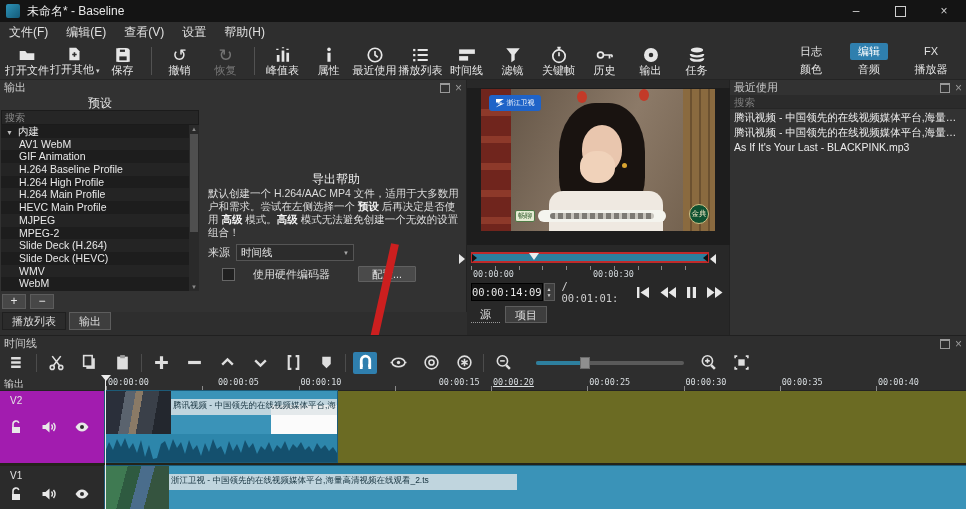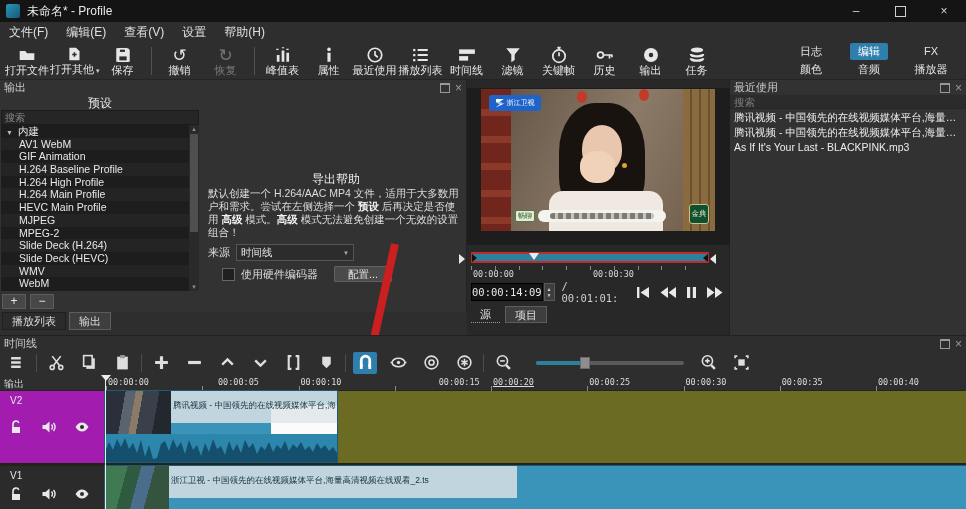--- a/index.html
+++ b/index.html
@@ -53,21 +53,21 @@
   .pm-btn{position:absolute;top:214px;width:24px;height:15px;background:#474747;border:1px solid #5c5c5c;color:#e6e6e6;text-align:center;line-height:13px;font-size:12px;box-sizing:border-box}
 
   
   #help-col{position:absolute;left:205px;top:80px;width:262px;height:232px}
   #help-title{position:absolute;left:0;top:11px;width:100%;text-align:center;font-size:12px;font-weight:normal;color:#ececec}
   #help-body{position:absolute;left:3px;top:27px;width:254px;font-size:10.5px;line-height:13px;color:#dcdcdc}
   #help-body b{font-weight:bold;color:#f2f2f2}
   #source-row{position:absolute;left:3px;top:84px;display:flex;align-items:center;gap:6px;font-size:11px}
   .combo{width:108px;height:15px;background:#2c2c2c;border:1px solid #555;display:flex;align-items:center;justify-content:space-between;padding:0 4px;font-size:10.5px;color:#e2e2e2}
   .combo .caret2{font-size:6px;color:#aaa}
-  #hw-row{position:absolute;left:17px;top:106px;display:flex;align-items:center;gap:6px;font-size:11px}
+  #hw-row{position:absolute;left:17px;top:106px;display:flex;align-items:center;gap:18px;font-size:11px}
   .checkbox{width:11px;height:11px;background:#202020;border:1px solid #666}
   .btn{background:#4a4a4a;border:1px solid #606060;color:#e8e8e8;font-size:10.5px;height:16px;line-height:14px;text-align:center;border-radius:1px;box-sizing:border-box}
   #cfg-btn{width:58px;margin-left:10px}
   #export-file-btn{position:absolute;left:3px;top:212px;width:56px;border-color:#5fa8ca}
   #reset-btn{position:absolute;left:75px;top:212px;width:52px}
   #advanced-btn{position:absolute;left:139px;top:212px;width:54px}
   #red-arrow{position:absolute;left:0;top:0;width:262px;height:232px;pointer-events:none}
 
   
   #dock-tabs{position:absolute;left:2px;top:312px;display:flex;gap:3px}
@@ -85,21 +85,21 @@
   .v-face{position:absolute;left:101px;top:36px;width:40px;height:48px;border-radius:50% 50% 46% 46%;background:#e9c6ae}
   .v-hand{position:absolute;left:99px;top:62px;width:35px;height:32px;border-radius:46%;background:#f0d2ba}
   .v-sweater{position:absolute;left:68px;top:102px;width:114px;height:40px;border-radius:14px 14px 0 0;background:#efe9e1}
   .v-ear{position:absolute;left:141px;top:74px;width:5px;height:5px;border-radius:50%;background:#d9a431}
   #tv-logo{position:absolute;left:8px;top:6px;width:52px;height:16px;border-radius:3px;background:#1f63c8;display:flex;align-items:center;justify-content:center;gap:2px}
   #tv-logo .zmark{width:9px;height:9px;background:#fff;clip-path:polygon(0 0,100% 0,20% 55%,100% 55%,0 100%,75% 45%,0 45%)}
   #tv-logo .ztext{font-size:7px;color:#fff;white-space:nowrap}
   #caption{position:absolute;left:57px;bottom:9px;width:128px;height:12px;border-radius:6px;background:#f4f4ee;overflow:hidden}
   #caption .smudge{position:absolute;left:12px;top:3px;width:104px;height:6px;background:repeating-linear-gradient(90deg,#55514b 0 5px,#b9b5ad 5px 8px);opacity:.75;border-radius:3px}
   #cap-tag{position:absolute;left:34px;bottom:9px;width:20px;height:12px;background:#e4ecd2;border:1px solid #4e7a46;border-radius:2px;box-sizing:border-box;font-size:7px;color:#2f5a2a;text-align:center;line-height:10px}
-  #brand-badge{position:absolute;right:6px;bottom:7px;width:20px;height:20px;background:#0e5131;border:1px solid #cdbf86;border-radius:3px;box-sizing:border-box;display:flex;align-items:center;justify-content:center;font-size:7.5px;color:#f1e7c4}
+  #brand-badge{position:absolute;right:6px;bottom:7px;width:20px;height:20px;background:#0e5131;border:1px solid #cdbf86;border-radius:10px;box-sizing:border-box;display:flex;align-items:center;justify-content:center;font-size:7.5px;color:#f1e7c4}
   
   #scrub{position:absolute;left:4px;top:172px;width:238px;height:11px;border:2px solid #c02a2a;background:#2d7f9e;box-sizing:border-box}
   #scrub-playhead{position:absolute;left:24%;top:-1px;width:0;height:0;border-left:5px solid transparent;border-right:5px solid transparent;border-top:7px solid #ececec}
   .trim-l{position:absolute;left:-1px;top:0px;width:0;height:0;border-top:4px solid transparent;border-bottom:4px solid transparent;border-left:5px solid #111}
   .trim-r{position:absolute;right:-1px;top:0px;width:0;height:0;border-top:4px solid transparent;border-bottom:4px solid transparent;border-right:5px solid #111}
   #scrub-markl{position:absolute;left:-8px;top:174px;width:0;height:0;border-top:5px solid transparent;border-bottom:5px solid transparent;border-left:6px solid #e8e8e8}
   #scrub-markr{position:absolute;left:243px;top:174px;width:0;height:0;border-top:5px solid transparent;border-bottom:5px solid transparent;border-right:6px solid #e8e8e8}
   #pruler{position:absolute;left:4px;top:186px;width:238px;height:13px;font-size:8.5px;color:#d4dade}
   #pruler .ticks{position:absolute;left:0;top:0;width:238px;height:4px;background:repeating-linear-gradient(90deg,#8a8a8a 0 1px,transparent 1px 23.8px)}
   #pruler .lab0{position:absolute;left:2px;top:3px}
@@ -143,39 +143,39 @@
   .trk-ics{position:absolute;left:8px;display:flex;gap:16px;align-items:center}
   #v2-head .trk-ics{top:28px}
   #v1-head .trk-ics{top:20px}
   #v2-row{position:absolute;left:105px;top:0;width:861px;height:72px;background:#6b6b23}
   #v1-row{position:absolute;left:105px;top:75px;width:861px;height:44px;background:#6b6b23}
   .clip{position:absolute;outline:1px solid #1c5a77}
   #v2-clip{left:0;top:0;width:232px;height:71px}
   #v2-clip .video{position:absolute;left:0;top:0;width:232px;height:43px;background:#3a93b8}
   #v2-thumb{position:absolute;left:0;top:0;width:66px;height:43px;background:linear-gradient(100deg,#2a2f3a 0 28%,#5a636e 28% 42%,#8a7a66 42% 52%,#3a4049 52% 74%,#23272e 74%)}
   #v2-white{position:absolute;left:166px;top:14px;width:66px;height:29px;background:#fbfbfb}
-  .clip-label{position:absolute;top:0;height:16px;line-height:12px;background:rgba(222,228,231,.82);color:#16333f;font-size:8.5px;white-space:nowrap;overflow:hidden;padding:8px 2px}
+  .clip-label{position:absolute;top:8px;height:16px;line-height:12px;background:rgba(222,228,231,.82);color:#16333f;font-size:8.5px;white-space:nowrap;overflow:hidden;padding:0 2px}
   #v2-label{left:66px;width:162px}
   #v2-audio{position:absolute;left:0;top:43px;width:232px;height:28px;background:#2d86ab}
   #v1-clip{left:0;top:0;width:861px;height:44px;background:#3a93b8}
   #v1-thumb{position:absolute;left:0;top:0;width:64px;height:44px;background:linear-gradient(105deg,#3f7a52 0 30%,#2e5a40 30% 48%,#4a6d8c 48% 66%,#35543f 66%)}
   #v1-label{left:64px;width:344px}
   #playhead-line{position:absolute;left:105px;top:42px;width:1px;height:132px;background:#ececec;z-index:5}
   #playhead-tri{position:absolute;left:101px;top:39px;width:0;height:0;border-left:5px solid transparent;border-right:5px solid transparent;border-top:6px solid #ececec;z-index:6}
 
   svg{display:block}
 </style>
 </head>
 <body>
 
 <div id="root">
 
   <div id="titlebar">
     <div id="app-logo"></div>
-    <div id="win-title">未命名* - Profile</div>
+    <div id="win-title">未命名* - Baseline</div>
     <div id="win-btns">
       <div class="win-btn">–</div>
       <div class="win-btn">
           <span class="win-box"></span>
         </div>
       <div class="win-btn">×</div>
     </div>
   </div>
 
   <div id="menubar">

